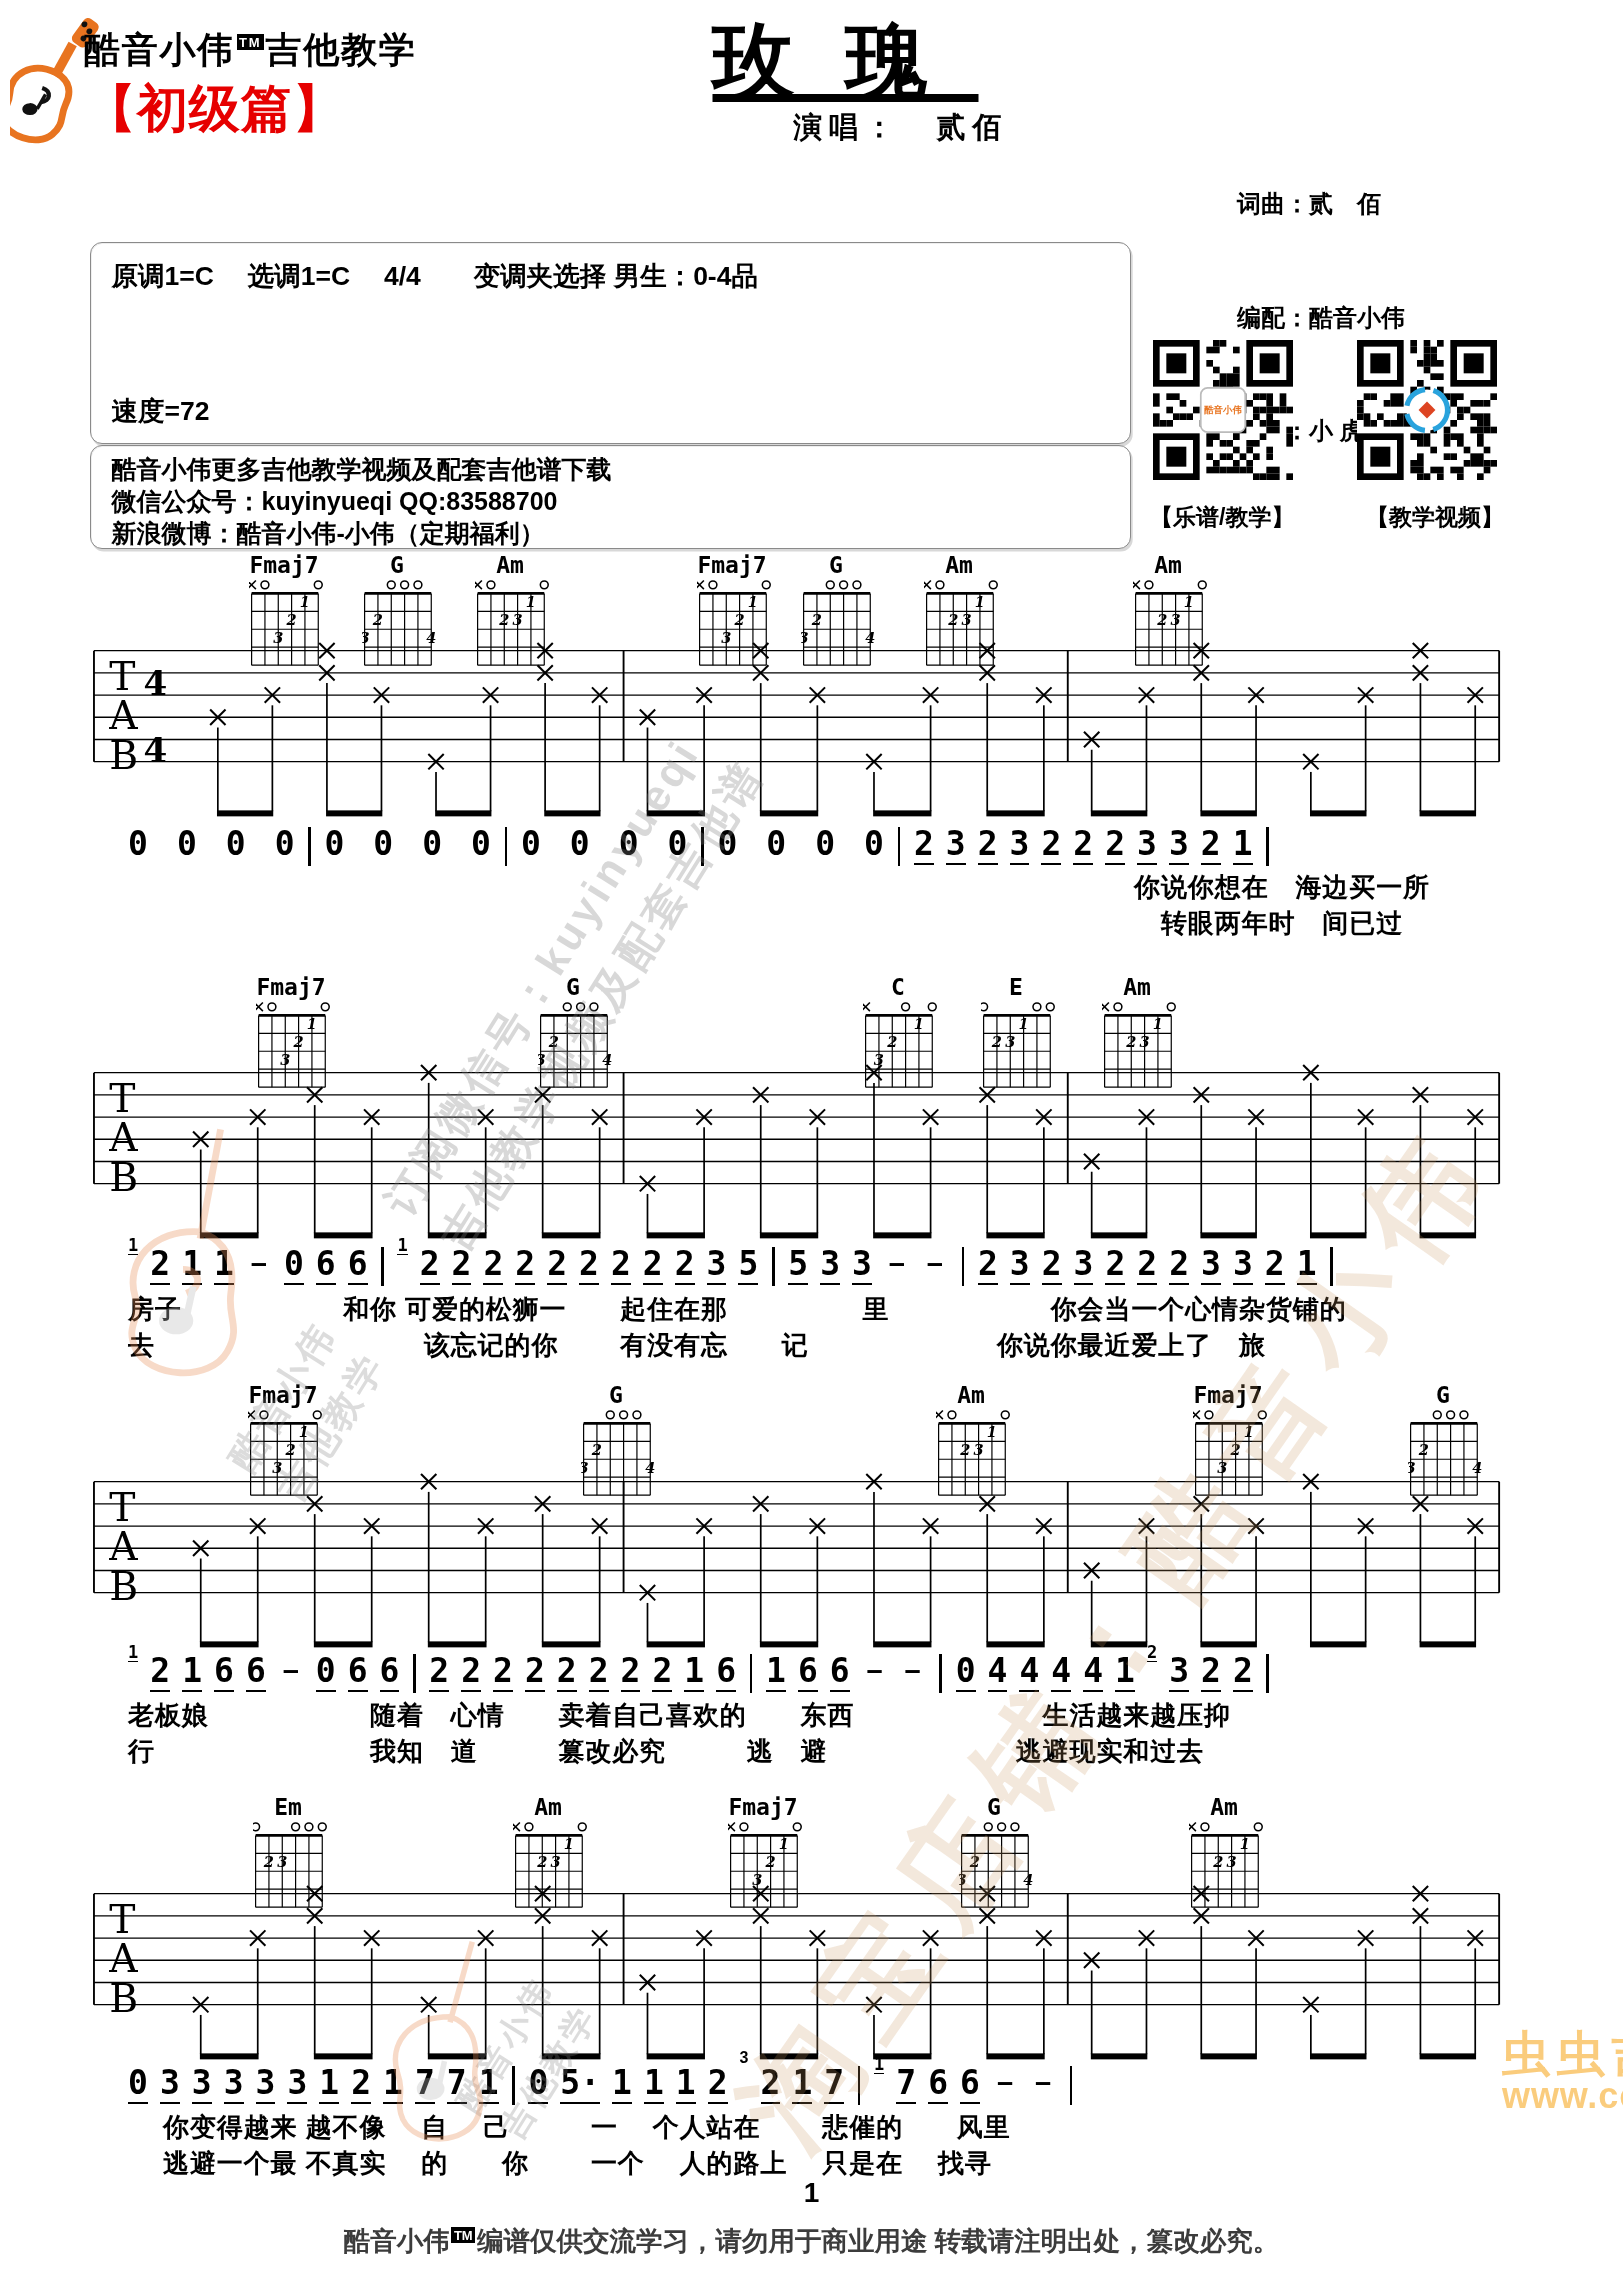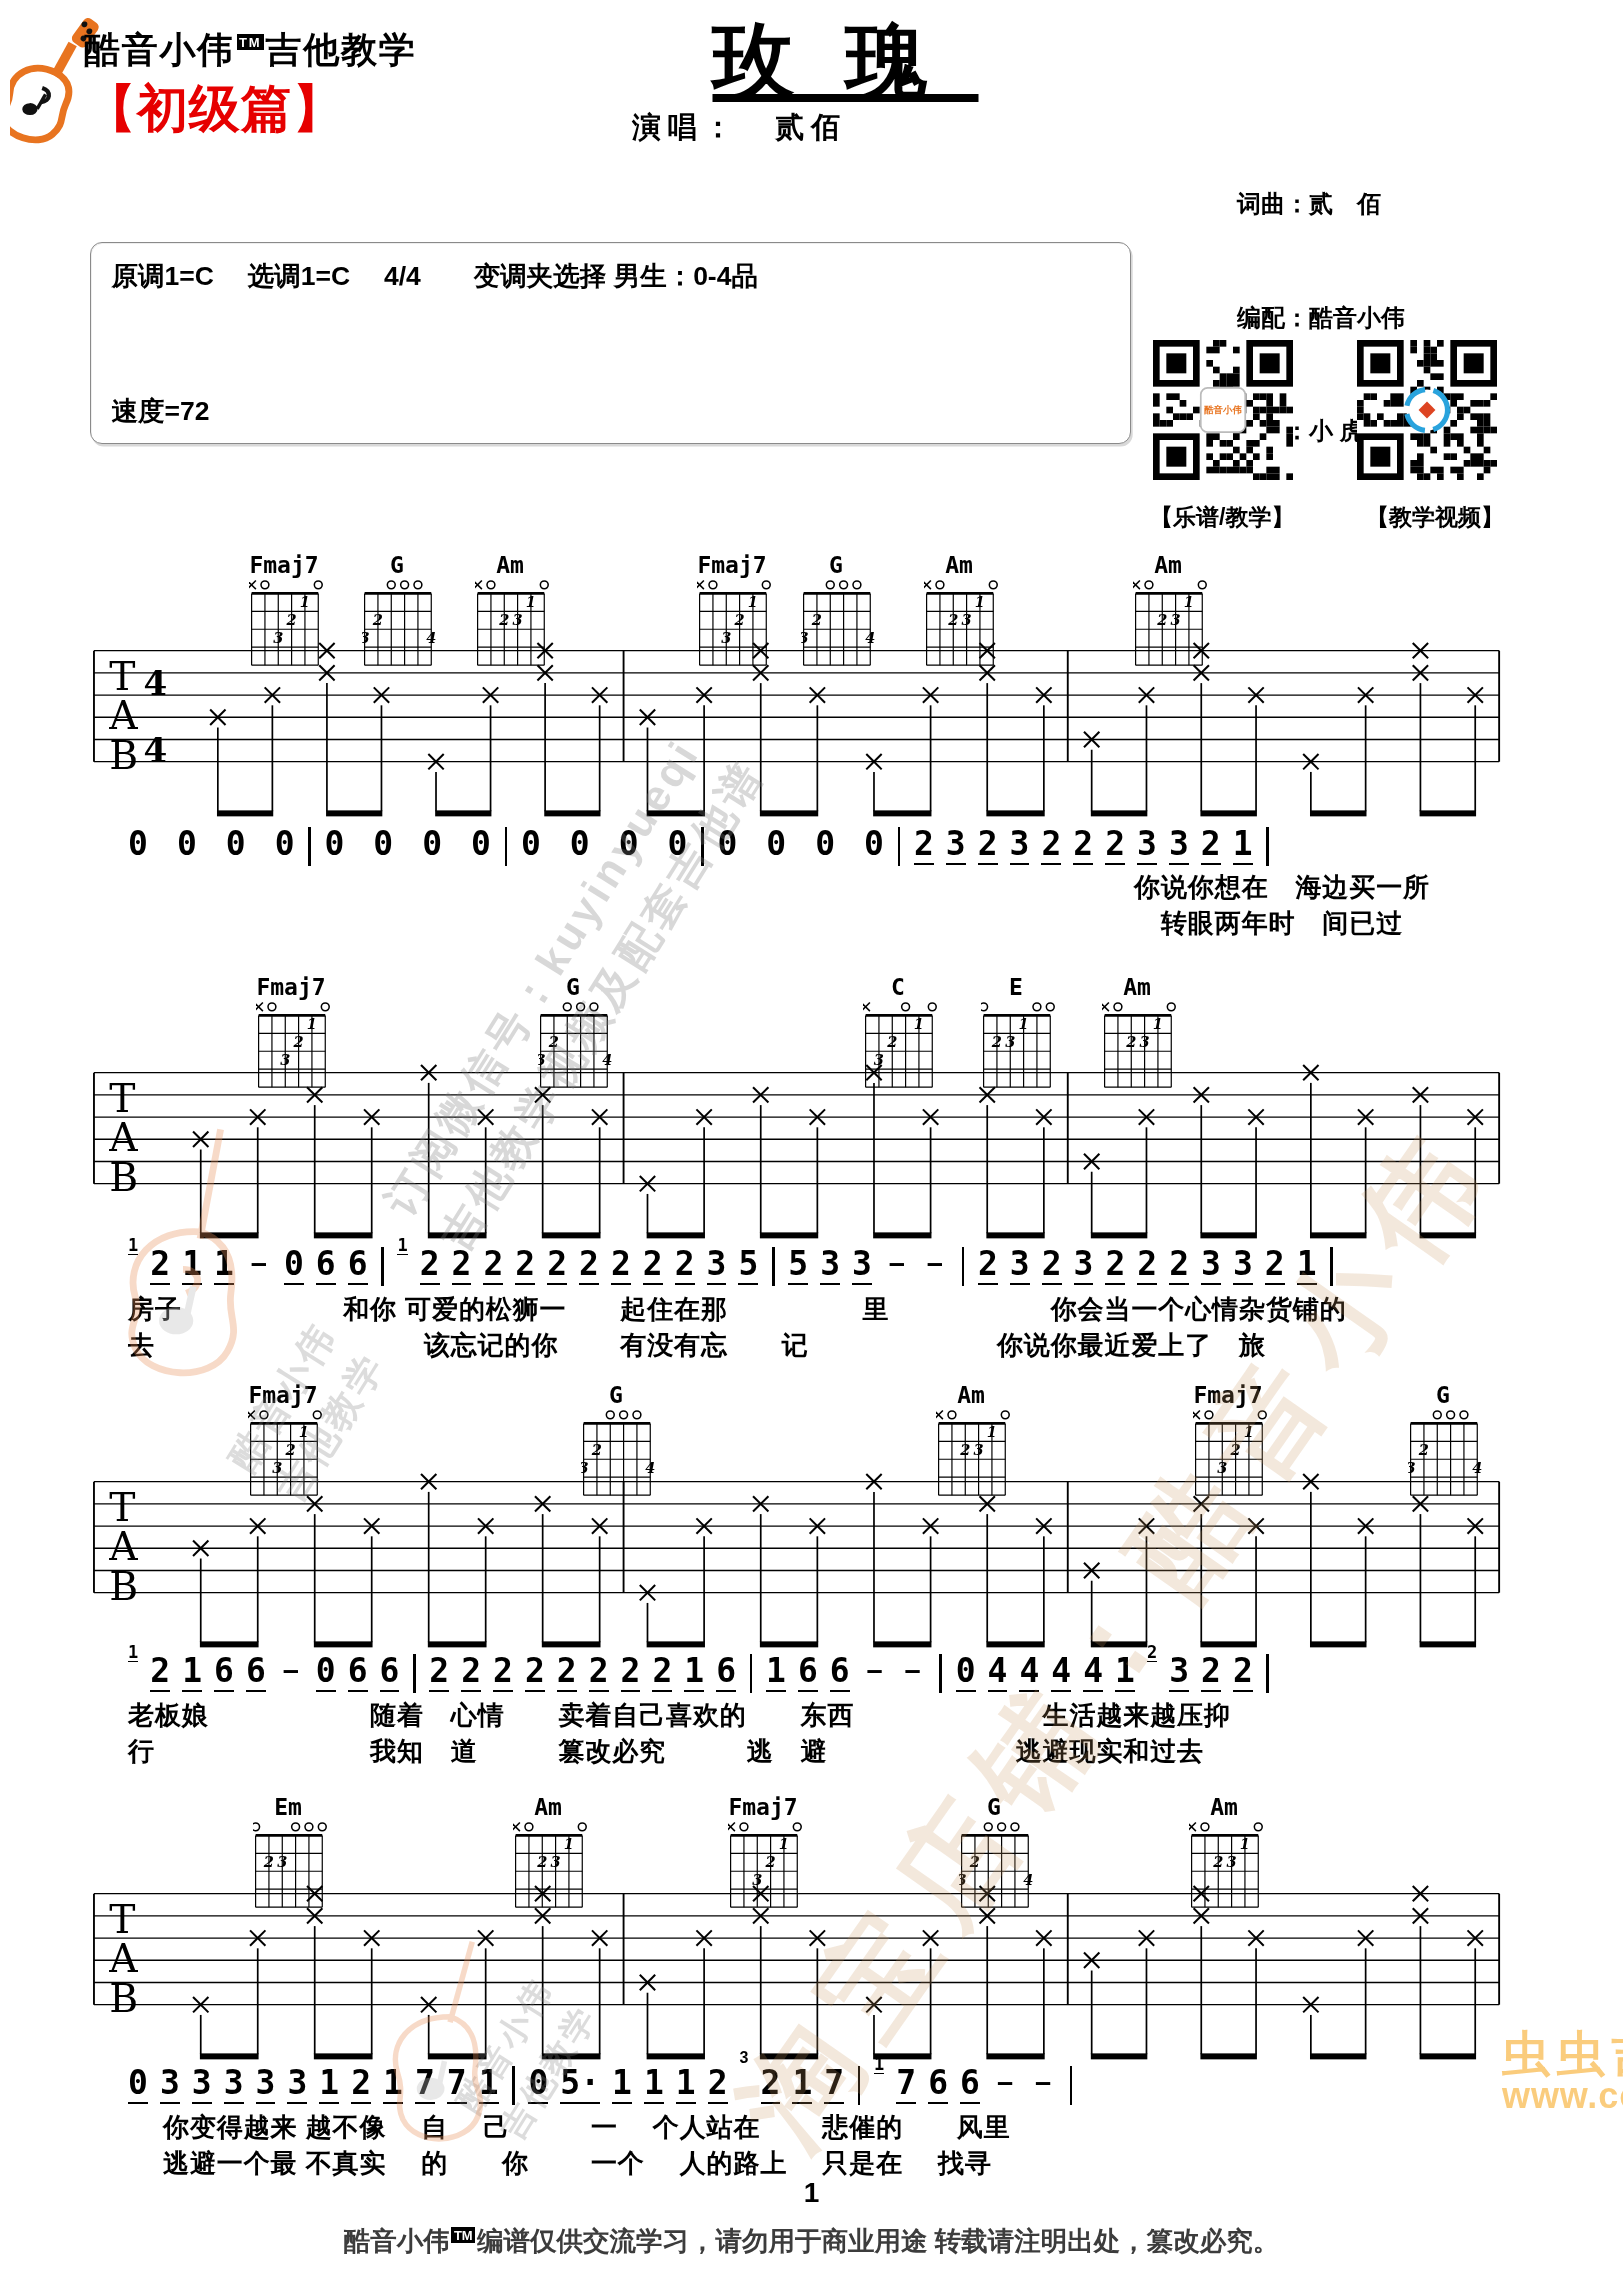--- a/index.html
+++ b/index.html
@@ -8,21 +8,21 @@
   #page *{box-sizing:border-box;}
   .abs{position:absolute;}
 
   
   .brand{left:84px;top:26px;font-size:36px;font-weight:bold;letter-spacing:1.7px;}
   .tmbox{display:inline-block;background:#000;color:#fff;font-size:13px;line-height:1;
          padding:1.7px 2.6px;vertical-align:15.4px;margin:0 1.7px;}
   .level{left:85px;top:75px;font-size:51px;font-weight:bold;color:#e60000;letter-spacing:0.9px;}
   .title{left:598px;top:6.8px;width:444px;text-align:center;font-family:"DejaVu Serif","Liberation Serif",serif;
          font-size:82px;font-weight:bold;letter-spacing:51px;text-indent:51px;text-decoration:underline;}
-  .subtitle{left:632px;top:108px;width:376px;text-align:left;font-family:"DejaVu Serif","Liberation Serif",serif;
+  .subtitle{left:632px;top:108px;width:376px;text-align:right;font-family:"DejaVu Serif","Liberation Serif",serif;
             font-size:29px;font-weight:bold;letter-spacing:6.8px;}
   .credits{left:1237px;top:109px;font-size:24px;font-weight:bold;line-height:1.58;white-space:pre;}
 
   
   .ibox{left:90px;width:1041px;border:1.7px solid #8a8a8a;border-radius:12px;
         box-shadow:1.7px 2.6px 0 #d8d8d8, inset 0.9px 0.9px 0 #eee;background:#fff;padding:15.4px 20.5px;}
   .ibox1{top:242px;height:202px;}
   .ibox2{top:445px;height:104px;padding-top:6.8px;}
   .ibox .l1{font-size:26.5px;font-weight:bold;white-space:pre;}
   .ibox .l2{font-size:26.5px;font-weight:bold;position:absolute;left:20.5px;bottom:13.7px;}
@@ -99,20 +99,25 @@
   <div class="abs subtitle">演唱：　贰佰</div>
   <div class="abs credits">
     <div>词曲：贰　佰</div>
     <div>编配：酷音小伟</div>
     <div>制谱：小 虎 哥</div>
   </div>
 
   <div class="abs ibox ibox1">
     <div class="l1">原调1=C　 选调1=C　 4/4　　变调夹选择 男生：0-4品</div>
     <div class="l2">速度=72</div>
+  </div>
+  <div class="abs ibox ibox2">
+    <div>酷音小伟更多吉他教学视频及配套吉他谱下载</div>
+    <div>微信公众号：kuyinyueqi QQ:83588700</div>
+    <div>新浪微博：酷音小伟-小伟（定期福利）</div>
   </div>
 
   <div class="abs qr" id="qr1" style="left:1153px;">
       <svg width="140" height="140" viewBox="0 0 163.797 163.797">
         <rect x="0" y="0" width="163.79999999999998" height="163.79999999999998" fill="#fff"></rect>
         <rect x="70.2" y="0" width="7.8" height="7.8" fill="#000"></rect>
         <rect x="78" y="0" width="7.8" height="7.8" fill="#000"></rect>
         <rect x="62.4" y="7.8" width="7.8" height="7.8" fill="#000"></rect>
         <rect x="70.2" y="7.8" width="7.8" height="7.8" fill="#000"></rect>
         <rect x="93.6" y="7.8" width="7.8" height="7.8" fill="#000"></rect>

